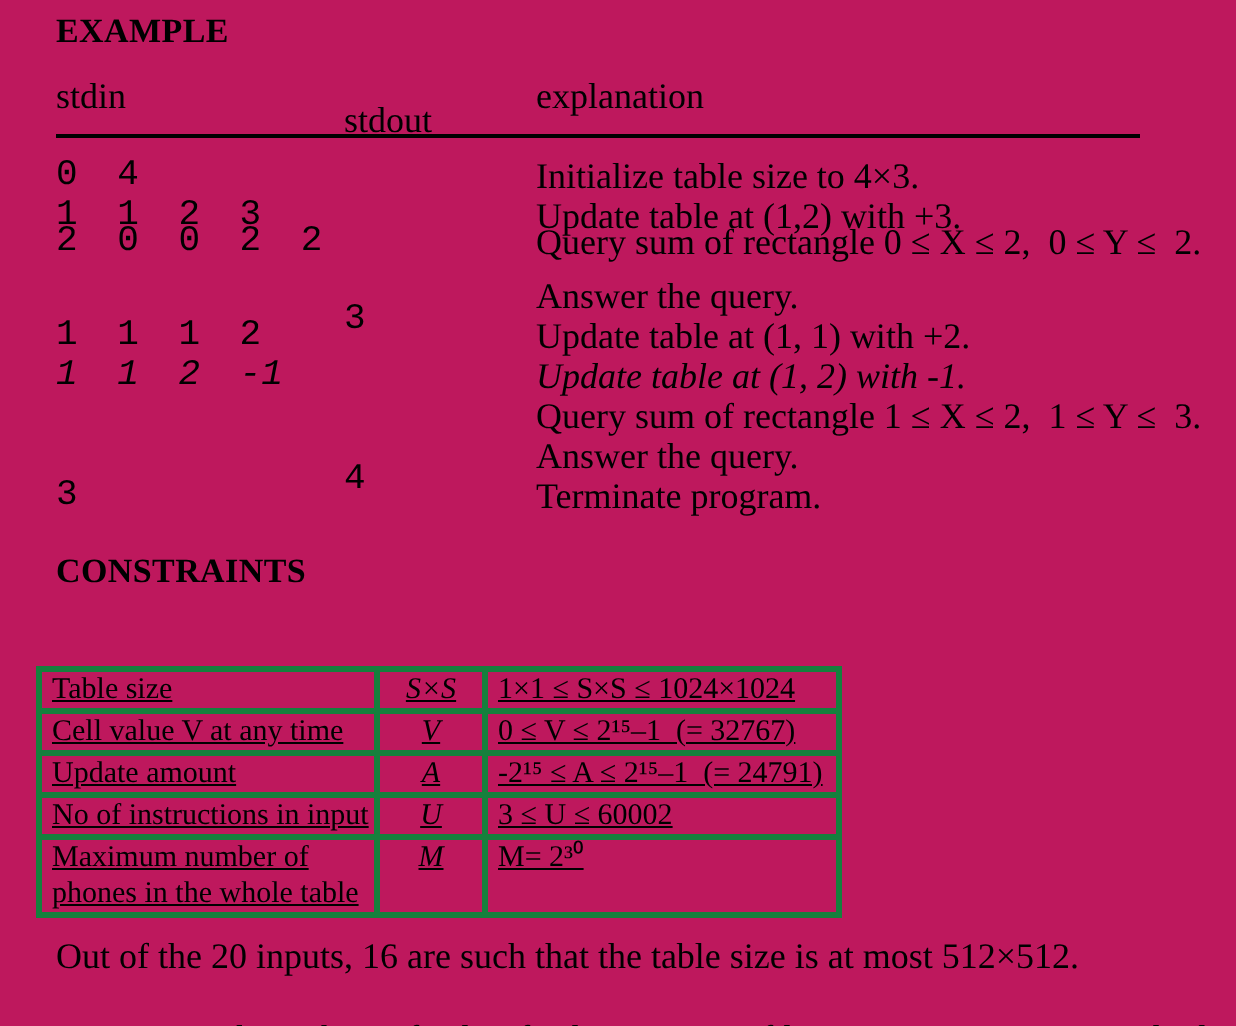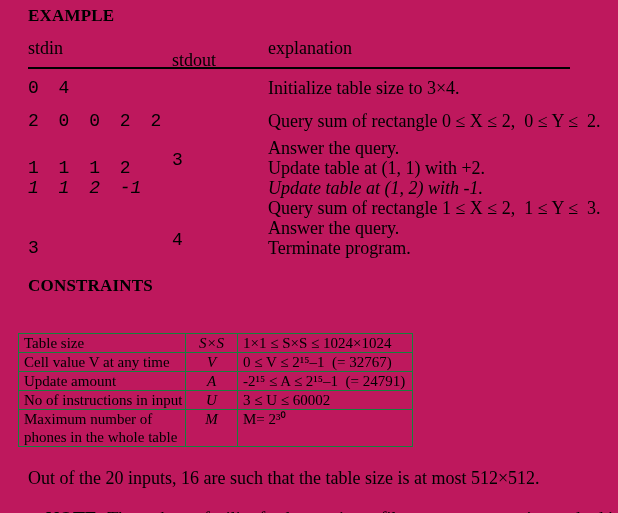--- a/index.html
+++ b/index.html
@@ -41,24 +41,25 @@
     position: absolute;
     left: 18px;
     top: 333px;
     border-collapse: collapse;
     table-layout: fixed;
     width: 381px;
     font-family: "Liberation Serif", serif;
     font-size: 15px;
   }
   table.constraints td {
-    border: 1px solid #15803d;
+    border: 3px solid #15803d;
     padding: 0 0 0 5px;
     vertical-align: top;
     line-height: 18px;
+    text-decoration: underline;
   }
   table.constraints td.c-name   { width: 161px; }
   table.constraints td.c-symbol { width: 51px; text-align: center; font-style: italic; padding: 0; }
   table.constraints td.c-constr { width: 169px; white-space: pre; overflow: visible; }
   .note-label { font-weight: bold; }
 </style>
 </head>
 <body>
 
 <div id="page">
@@ -69,21 +70,26 @@
     <span class="ex-stdin serif">stdin</span>
     <span class="ex-stdout serif">stdout</span>
     <span class="ex-expl serif">explanation</span>
   </div>
 
   <div class="rule" style="top:67px;"></div>
 
   <div class="ex-row" style="top:78px;">
     <span class="ex-stdin mono">0 4</span>
     <span class="ex-stdout mono"></span>
-    <span class="ex-expl serif">Initialize table size to 3×4.</span>
+    <span class="ex-expl serif">Initialize table size to 4×3.</span>
+  </div>
+  <div class="ex-row" style="top:98px;">
+    <span class="ex-stdin mono">1 1 2 3</span>
+    <span class="ex-stdout mono"></span>
+    <span class="ex-expl serif">Update table at (1,2) with +3.</span>
   </div>
   <div class="ex-row" style="top:111px;text-align:right;">
     <span class="ex-stdin mono">2 0 0 2 2</span>
     <span class="ex-stdout mono"></span>
     <span class="ex-expl serif">Query sum of rectangle 0 ≤ X ≤ 2,  0 ≤ Y ≤  2.</span>
   </div>
   <div class="ex-row" style="top:138px;">
     <span class="ex-stdin mono"></span>
     <span class="ex-stdout mono">3</span>
     <span class="ex-expl serif">Answer the query.</span>

